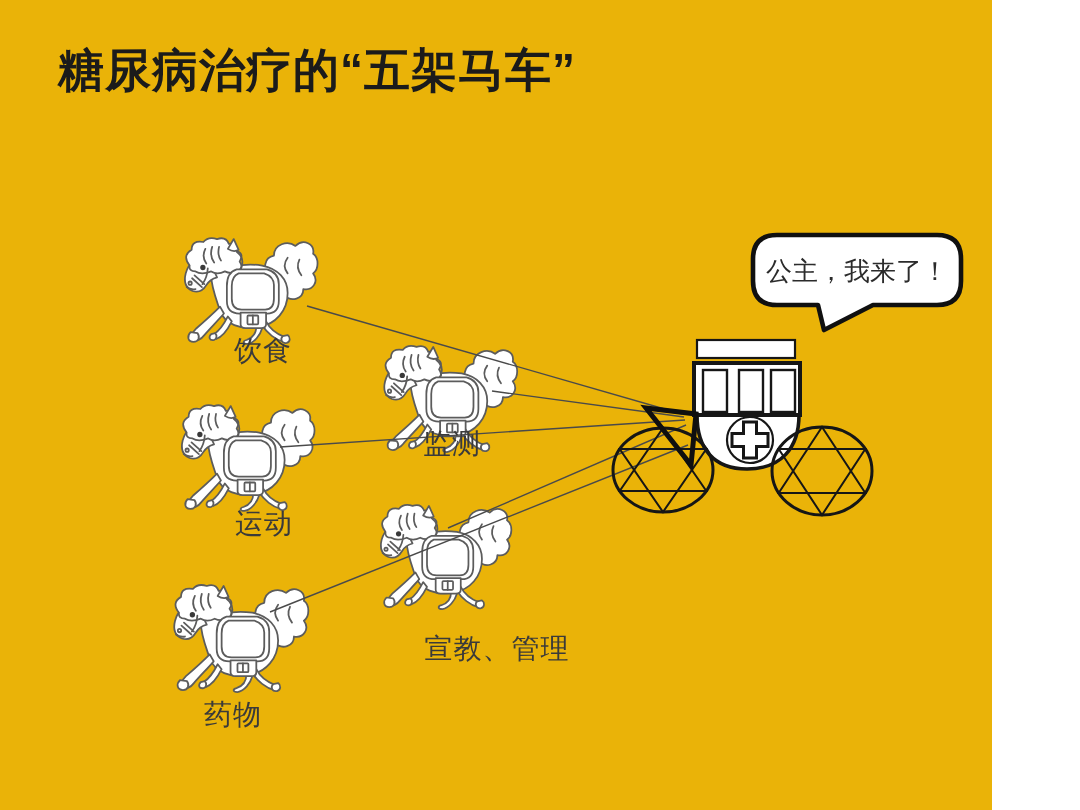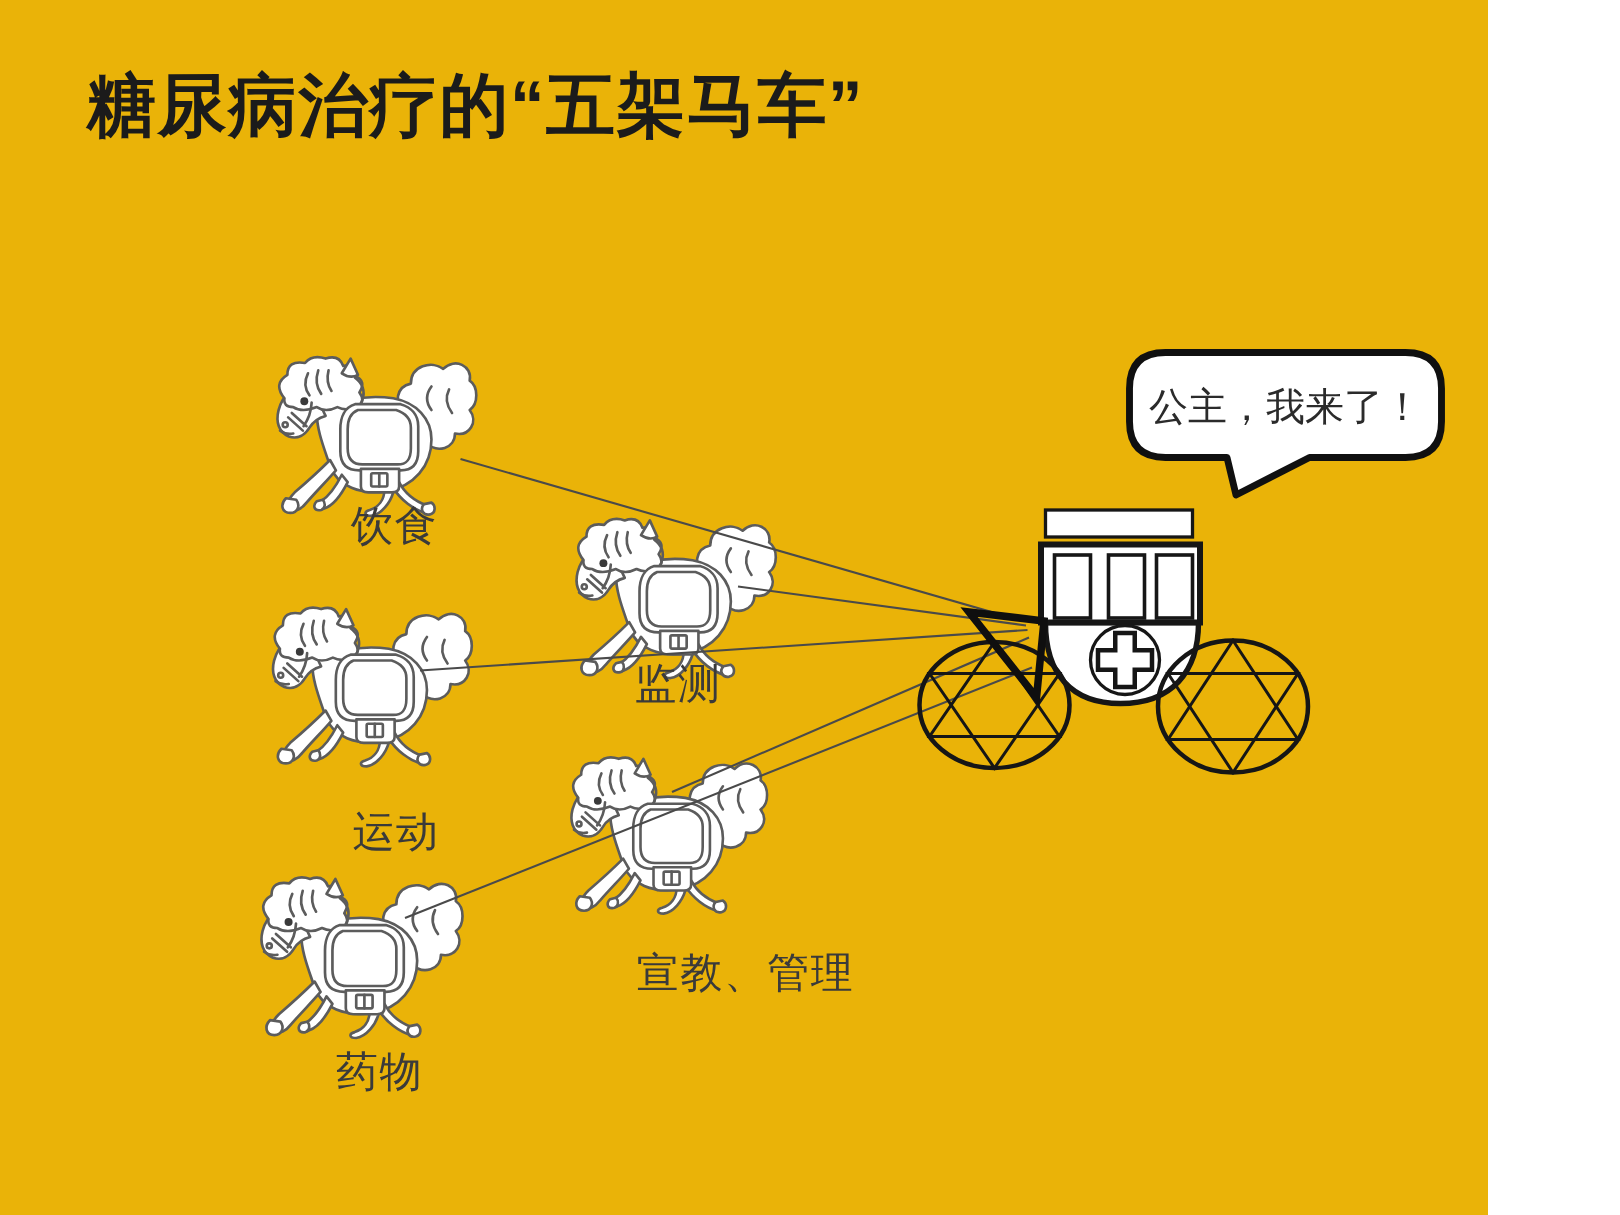--- a/index.html
+++ b/index.html
@@ -107,18 +107,18 @@
     </g>
 
     <path d="M777,235 H937 Q961,235 961,259 V281 Q961,305 937,305 H873 L824,330 L818,305 H777 Q753,305 753,281 V259 Q753,235 777,235 Z" fill="#ffffff" stroke="#101010" stroke-width="4.6" stroke-linejoin="round"></path>
   </svg>
 
   <h1 class="slide-title">糖尿病治疗的“五架马车”</h1>
 
   <div class="bubble-text">公主，我来了！</div>
 
   <div class="h-label" style="left:263px;top:332px;">饮食</div>
-  <div class="h-label" style="left:452px;top:437px;">监测</div>
-  <div class="h-label" style="left:264px;top:536px;">运动</div>
+  <div class="h-label" style="left:452px;top:425px;">监测</div>
+  <div class="h-label" style="left:264px;top:505px;">运动</div>
   <div class="h-label" style="left:469px;top:630px;margin-left:28px;">宣教、管理</div>
-  <div class="h-label" style="left:253px;top:696px;">药物</div>
+  <div class="h-label" style="left:233px;top:696px;">药物</div>
 
 </div>
 
 </body></html>

